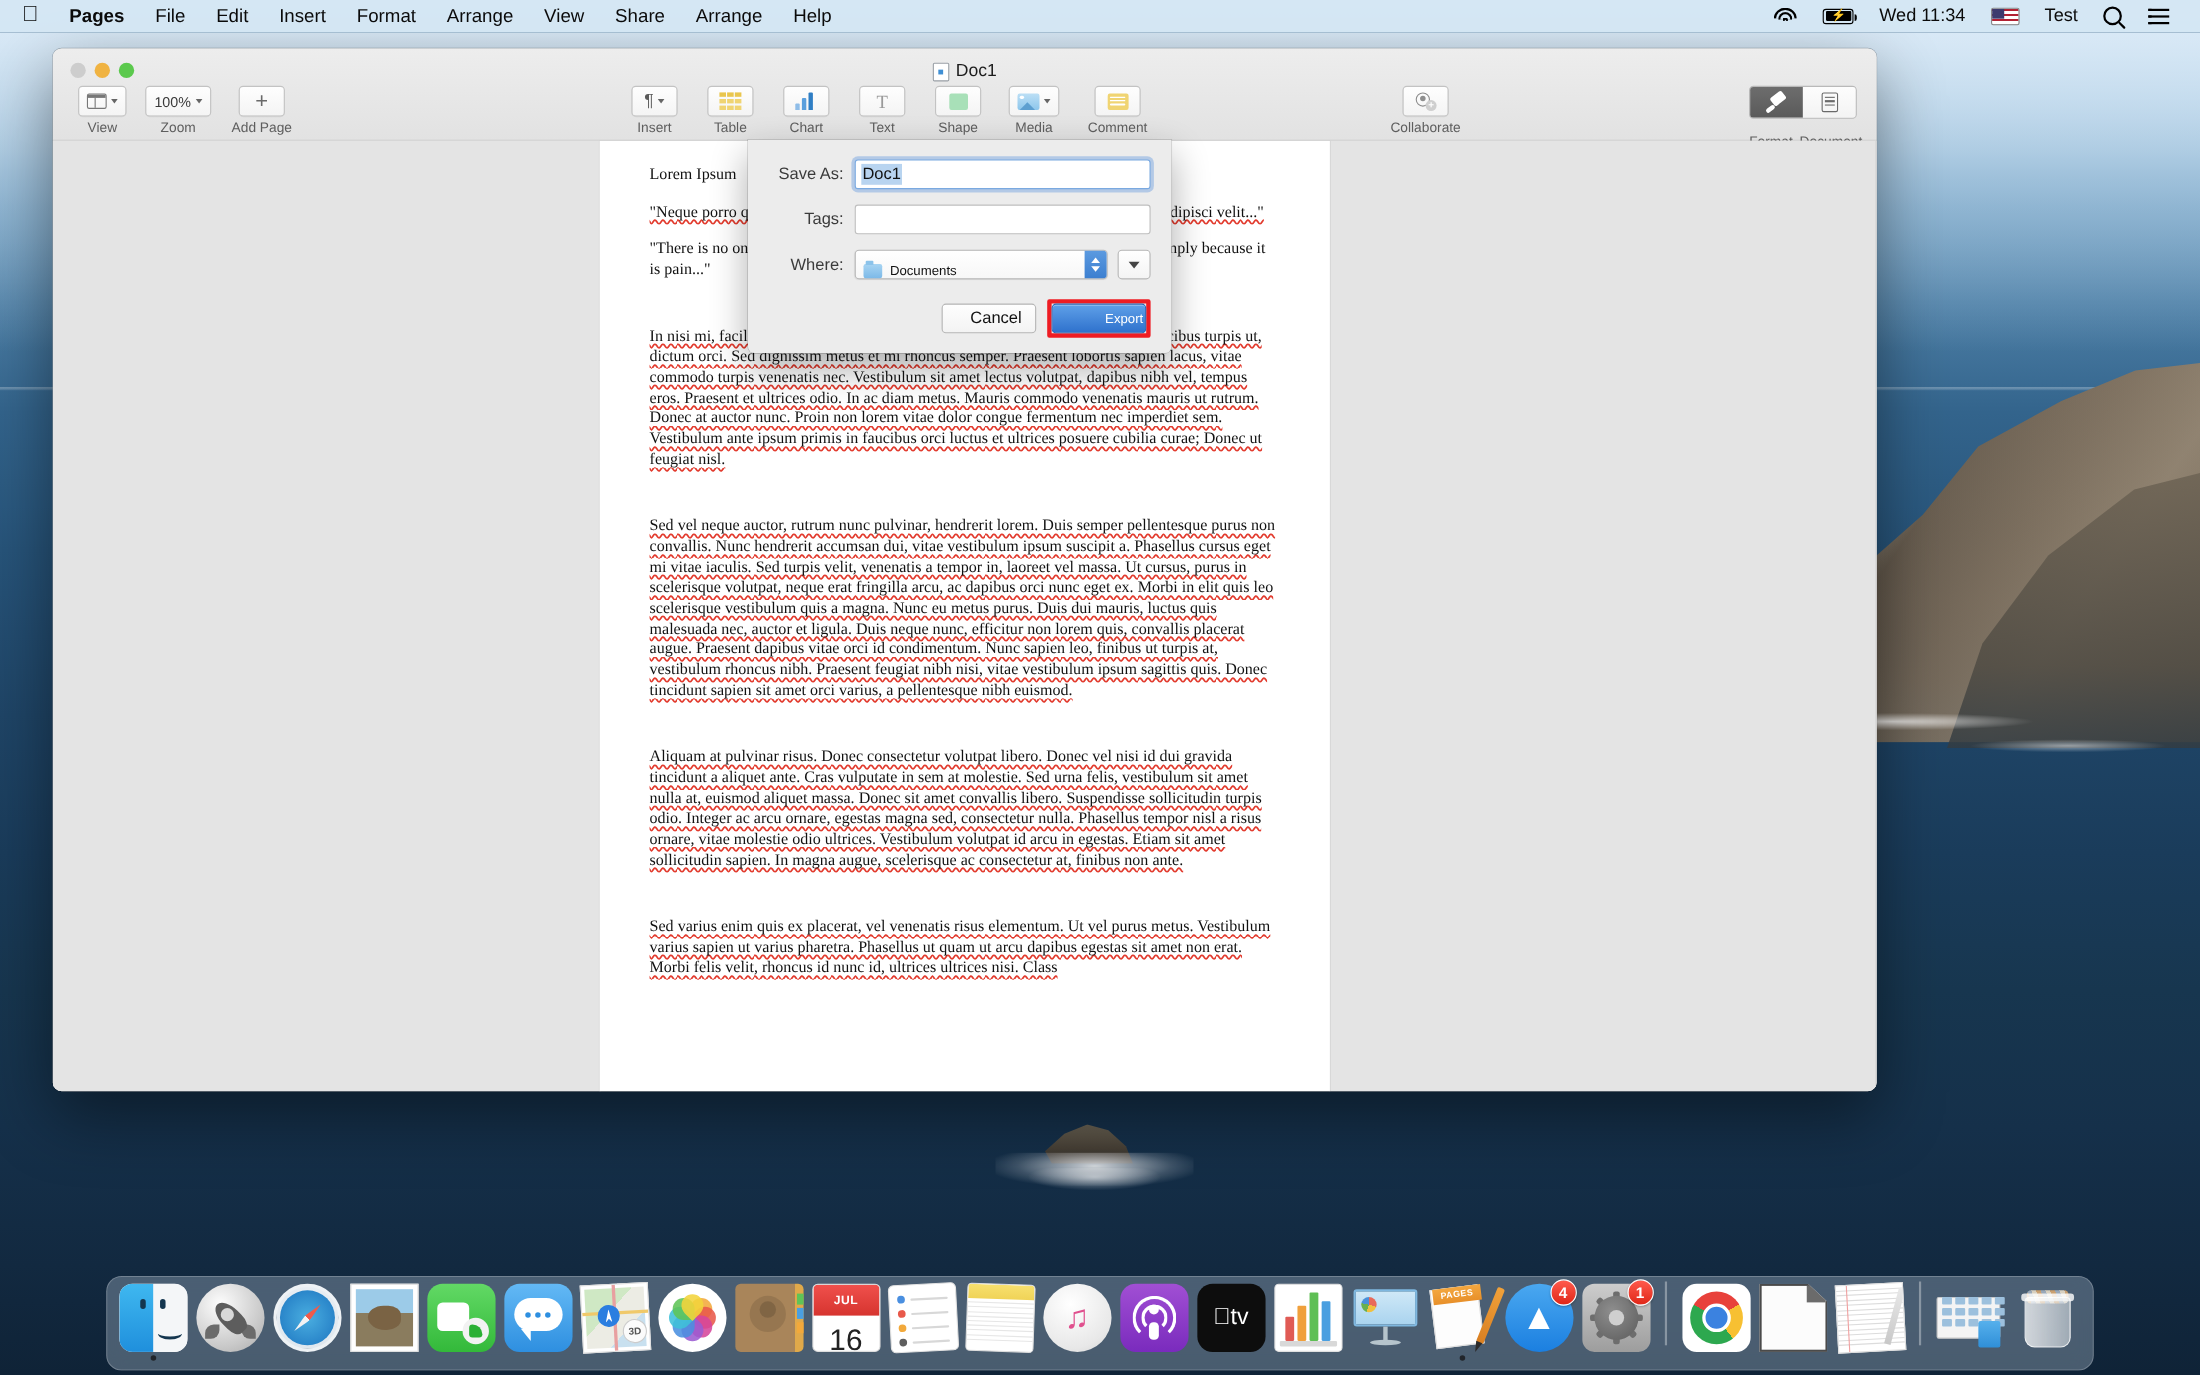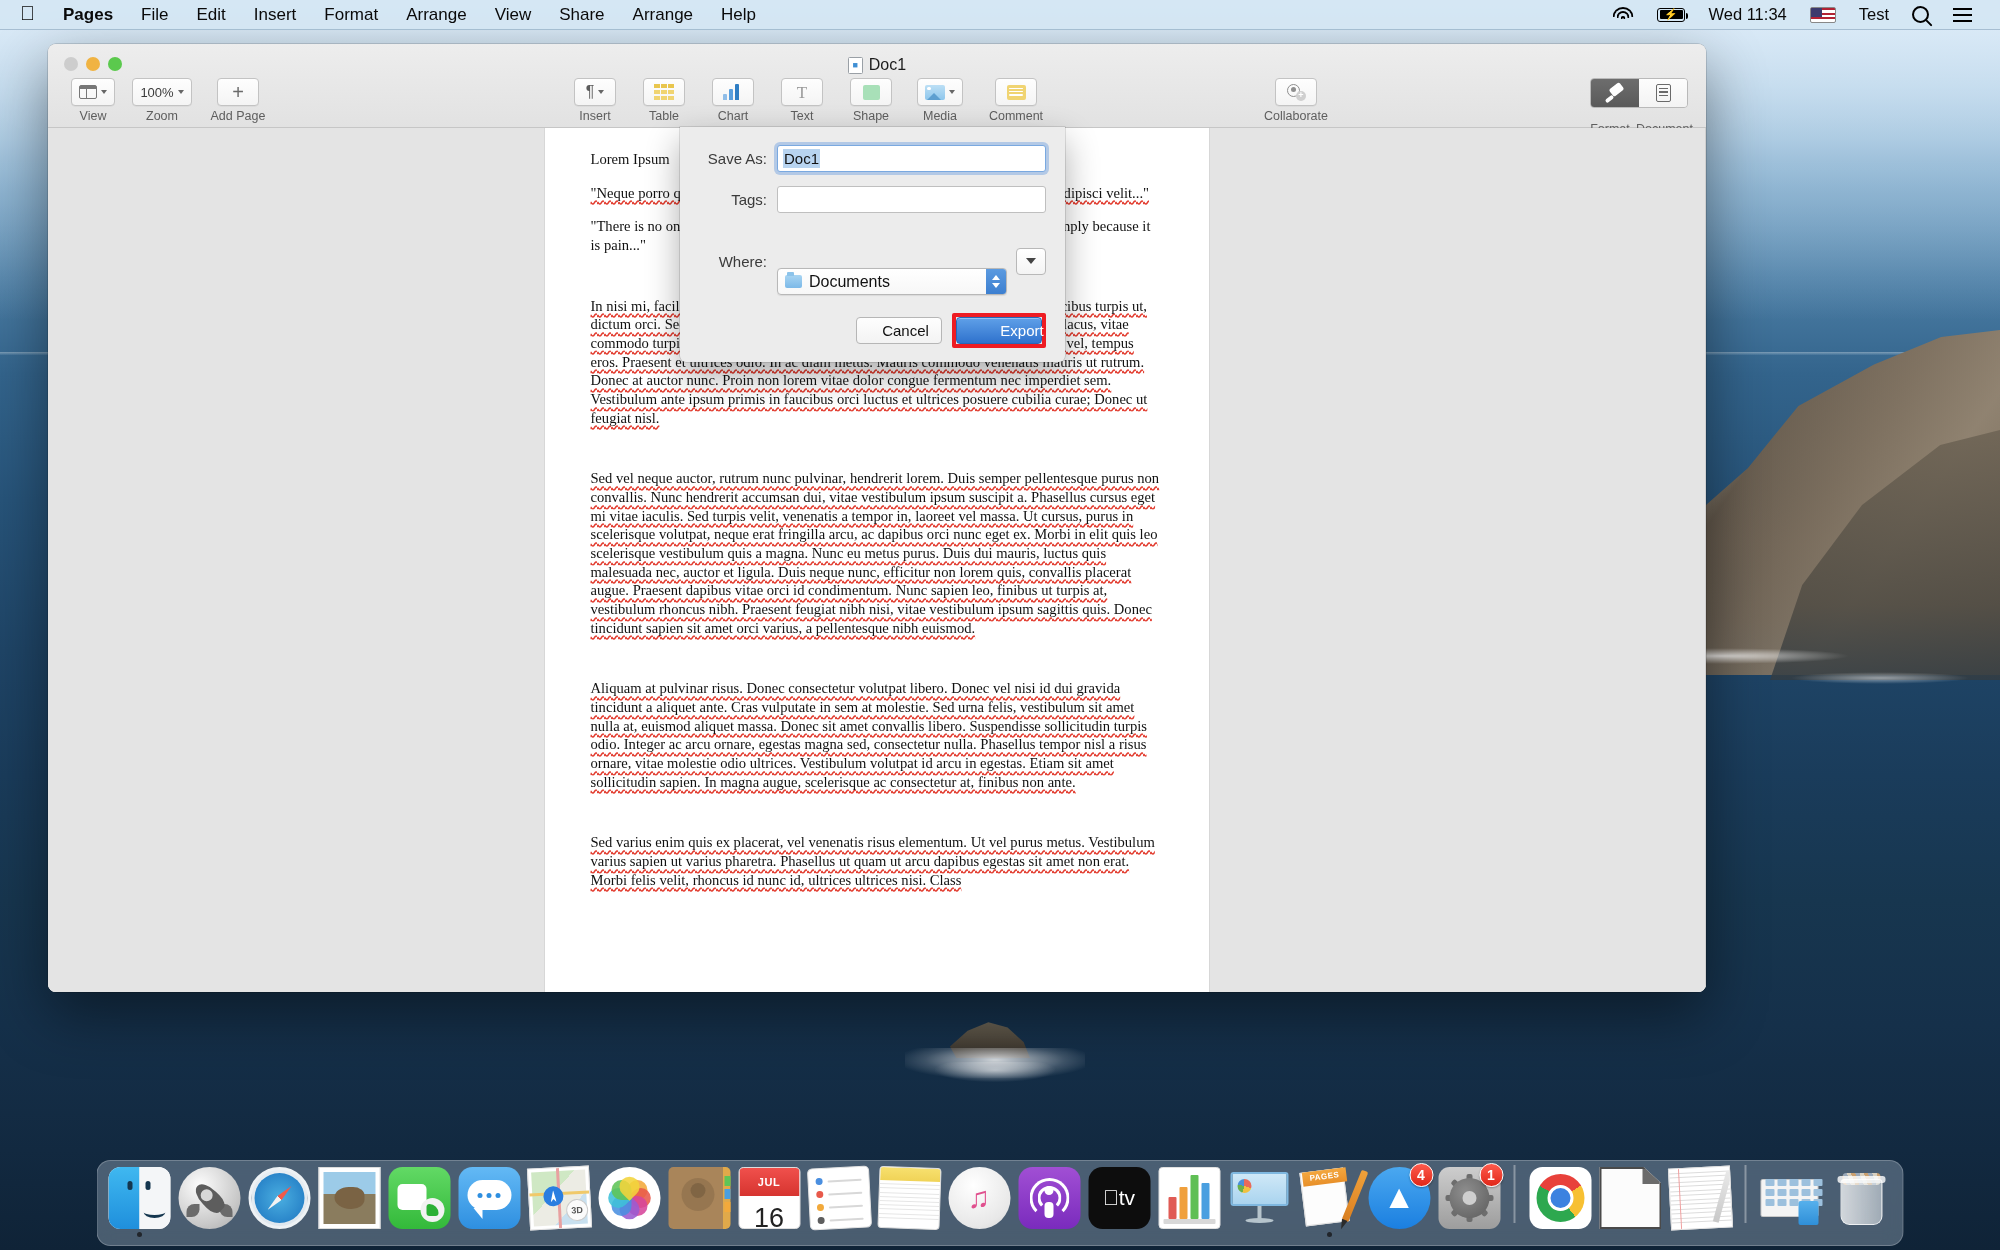--- a/index.html
+++ b/index.html
@@ -242,23 +242,22 @@
   .sfield {
     flex: 1; height: 27px; background: #fff; border: 1px solid #bfbfbf; border-radius: 3px;
     display: flex; align-items: center; padding: 0 5px; font-size: 15px; color: #111;
   }
   .sfield.focused { border: 1px solid #7aa9e0; box-shadow: 0 0 0 3px rgba(110,160,225,.45); }
   .sel-text { background: #b8d4f0; padding: 1px 1px; }
   .where-wrap { flex: 1; display: flex; align-items: center; gap: 9px; }
   .popup {
     flex: 1; height: 27px; background: linear-gradient(to bottom,#fff,#f7f7f7);
     border: 1px solid #b8b8b8; border-radius: 4px;
-    display: flex; align-items: center; padding: 0 0 0 7px; font-size: 16px; color: #111; position: relative;
+    display: flex; align-items: flex-end; padding: 0 0 0 7px; font-size: 12px; color: #111; position: relative;
     box-shadow: 0 .5px 1px rgba(0,0,0,.08);
-    margin-top: 41px;
   }
   .folder-ic {
     width: 17px; height: 13px; background: linear-gradient(to bottom,#a7d4f2,#7cb9e8);
     border-radius: 2px; margin-right: 7px; position: relative;
   }
   .folder-ic:before { content:""; position:absolute; left:2px; top:-3px; width:7px; height:4px; background:#8cc3ea; border-radius:1px 1px 0 0; }
   .popup .arrows {
     position: absolute; right: 0; top: 0; bottom: 0; width: 20px;
     background: linear-gradient(to bottom,#5b9ae0,#3c7fd0); border-radius: 0 3px 3px 0;
     display: flex; flex-direction: column; align-items: center; justify-content: center; gap: 3px;
@@ -273,21 +272,21 @@
   .expand-btn i { width: 0; height: 0; border-left: 5px solid transparent; border-right: 5px solid transparent; border-top: 6px solid #444; }
   .sbuttons { display: flex; justify-content: flex-end; align-items: center; margin-top: 18px; gap: 0; }
   .btn-cancel {
     width: 86px; height: 27px; background: linear-gradient(to bottom,#fefefe,#f3f3f3);
     border: 1px solid #b6b6b6; border-radius: 4px; font-size: 15px; color: #111;
     display: flex; align-items: center; justify-content: center; padding-left: 13px;
   }
   .btn-export-wrap { border: 4px solid #ee1c23; border-radius: 2px; margin-left: 10px; padding: 0; display:flex; }
   .btn-export {
     width: 86px; height: 27px; background: linear-gradient(to bottom,#5fa0e8,#2f72cd);
-    border: 1px solid #2766b8; border-radius: 4px; font-size: 15px; color: #fff;
+    border: 1px solid #2766b8; border-radius: 4px; font-size: 12px; color: #fff;
     display: flex; align-items: center; justify-content: center;
     box-shadow: inset 0 1px 0 rgba(255,255,255,.35);
     padding-left: 46px;
   }
 
   
   .dock {
     position: absolute; left: 50%; transform: translateX(-50%);
     bottom: 4px; height: 86px;
     background: rgba(178,195,210,.36);

